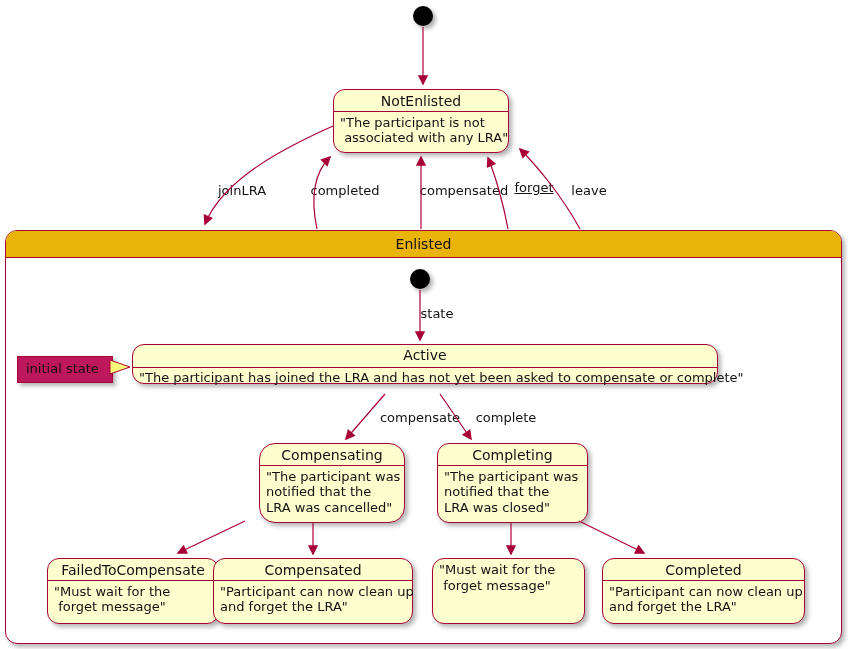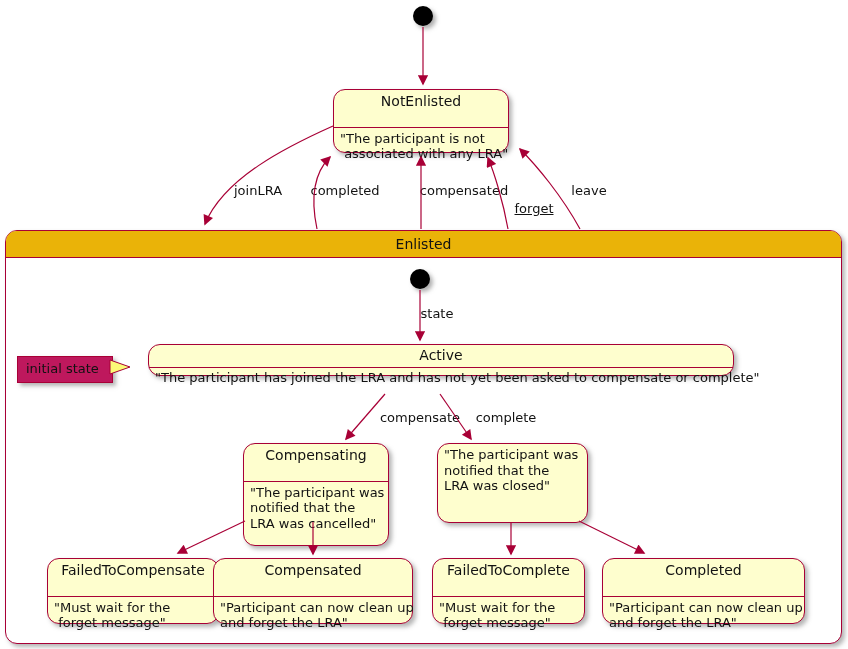--- a/index.html
+++ b/index.html
@@ -10,21 +10,21 @@
   .dot{
     position:absolute;width:20px;height:20px;border-radius:50%;background:#000;
     box-shadow:3px 3px 4px rgba(110,110,110,.55);
   }
   .state{
     position:absolute;box-sizing:border-box;background:#FEFECE;
     border:1.5px solid #A80036;border-radius:12px;
     box-shadow:3px 3px 4px rgba(110,110,110,.5);
   }
   .state .title{
-    text-align:center;font-size:14px;padding:3px 8px 16px;
+    text-align:center;font-size:14px;padding:3px 8px 0;
     border-bottom:1.5px solid #A80036;line-height:1.25;
   }
   .state .body{
     font-size:13px;line-height:1.2;padding:3px 6px 4px;white-space:pre;
   }
   .composite{
     position:absolute;box-sizing:border-box;background:#ffffff;
     border:1.5px solid #A80036;border-radius:12px;
     box-shadow:3px 3px 4px rgba(110,110,110,.5);
   }
@@ -60,68 +60,68 @@
     <div class="body">"The participant is not
  associated with any LRA"</div>
   </div>
 
   <div class="composite" style="left:5px;top:230px;width:837px;height:414px;">
     <div class="title">Enlisted</div>
   </div>
 
   <div class="dot" style="left:410px;top:269px;"></div>
 
-  <div class="state" style="left:148px;top:344px;width:586px;height:32px;">
+  <div class="state" style="left:132px;top:344px;width:586px;height:40px;">
     <div class="title" style="padding:2px 8px 2px;">Active</div>
     <div class="body" style="padding:2px 6px 3px;">"The participant has joined the LRA and has not yet been asked to compensate or complete"</div>
   </div>
 
   <div class="note" style="left:17px;top:356px;width:96px;height:27px;">initial state</div>
 
-  <div class="state" style="left:243px;top:443px;width:146px;height:103px;">
+  <div class="state" style="left:259px;top:443px;width:146px;height:80px;border-radius:16px;">
     <div class="title">Compensating</div>
     <div class="body">"The participant was
 notified that the
 LRA was cancelled"</div>
   </div>
 
   <div class="state" style="left:437px;top:443px;width:151px;height:80px;">
+    <div class="title">Completing</div>
     <div class="body">"The participant was
 notified that the
 LRA was closed"</div>
   </div>
 
   <div class="state" style="left:23px;top:558px;width:172px;height:66px;margin-left:24px;">
     <div class="title">FailedToCompensate</div>
     <div class="body">"Must wait for the
  forget message"</div>
   </div>
 
   <div class="state" style="left:213px;top:558px;width:200px;height:66px;">
     <div class="title">Compensated</div>
     <div class="body">"Participant can now clean up
 and forget the LRA"</div>
   </div>
 
   <div class="state" style="left:432px;top:558px;width:153px;height:66px;">
-    <div class="title">FailedToComplete</div>
     <div class="body">"Must wait for the
  forget message"</div>
   </div>
 
   <div class="state" style="left:602px;top:558px;width:203px;height:66px;">
     <div class="title">Completed</div>
     <div class="body">"Participant can now clean up
 and forget the LRA"</div>
   </div>
 
-  <div class="edge-label" style="left:242px;top:183px;margin-left:16px;">joinLRA</div>
+  <div class="edge-label" style="left:242px;top:183px;">joinLRA</div>
   <div class="edge-label" style="left:345px;top:183px;">completed</div>
   <div class="edge-label" style="left:464px;top:183px;">compensated</div>
-  <div class="edge-label" style="left:534px;top:201px;text-decoration:underline;">forget</div>
+  <div class="edge-label" style="left:534px;top:180px;text-decoration:underline;">forget</div>
   <div class="edge-label" style="left:589px;top:183px;">leave</div>
   <div class="edge-label" style="left:437px;top:306px;">state</div>
   <div class="edge-label" style="left:420px;top:410px;">compensate</div>
   <div class="edge-label" style="left:506px;top:410px;">complete</div>
 
   <svg class="arrows" viewBox="0 0 848 649">
     <defs>
       <marker id="ah" viewBox="0 0 10 10" refX="8.5" refY="5" markerWidth="11" markerHeight="8.5" orient="auto-start-reverse">
         <path d="M0,0 L10,5 L0,10 Z" fill="#A80036"></path>
       </marker>

